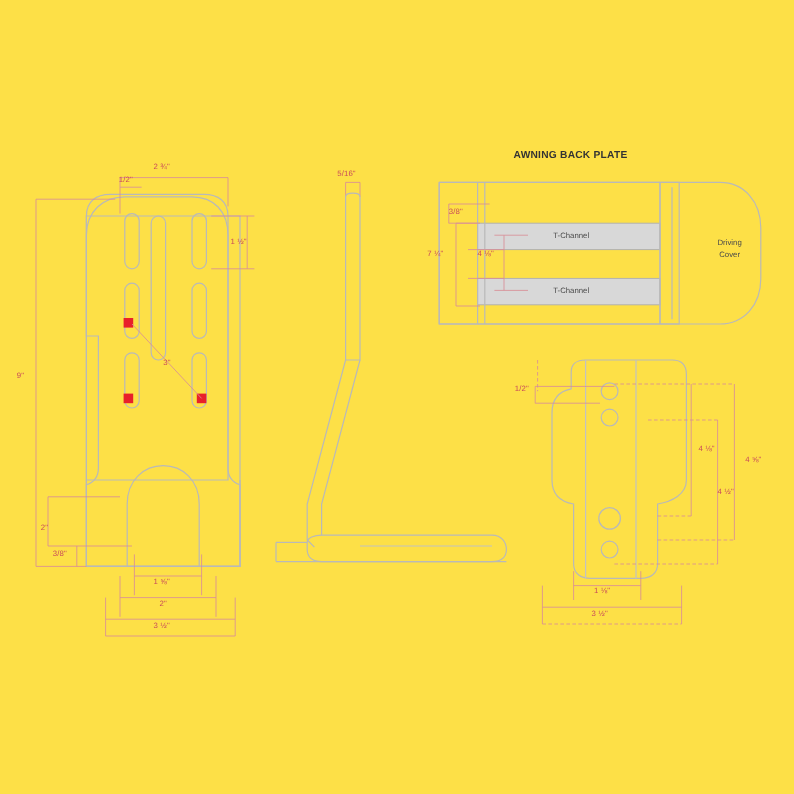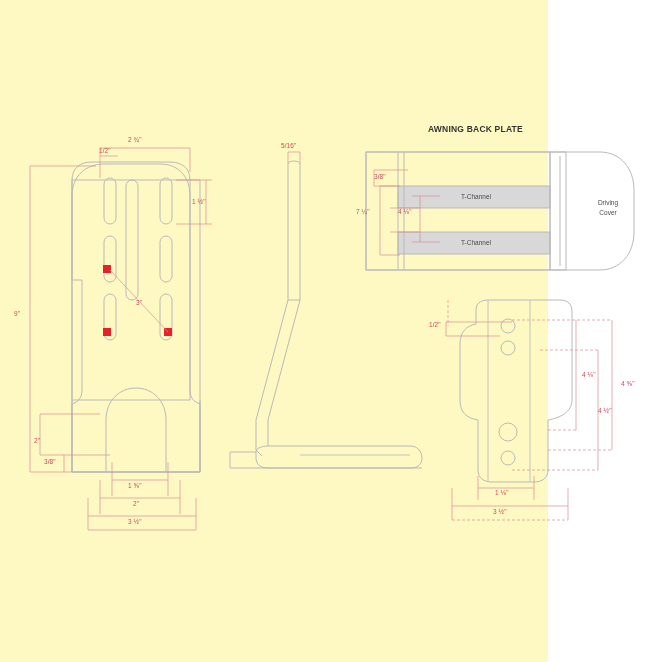--- a/index.html
+++ b/index.html
@@ -8,23 +8,23 @@
     background: #ffffff;
   }
   body {
     width: 662px;
     height: 662px;
     font-family: "Liberation Sans", sans-serif;
     overflow: hidden;
   }
   #sheet {
     position: relative;
-    width: 548px;
+    width: 662px;
     height: 662px;
-    background: #fef9c3;
+    background: #fde047;
   }
   svg.drawing {
     position: absolute;
     left: 0;
     top: 0;
     width: 662px;
     height: 662px;
   }
   .dim-text {
     position: absolute;

